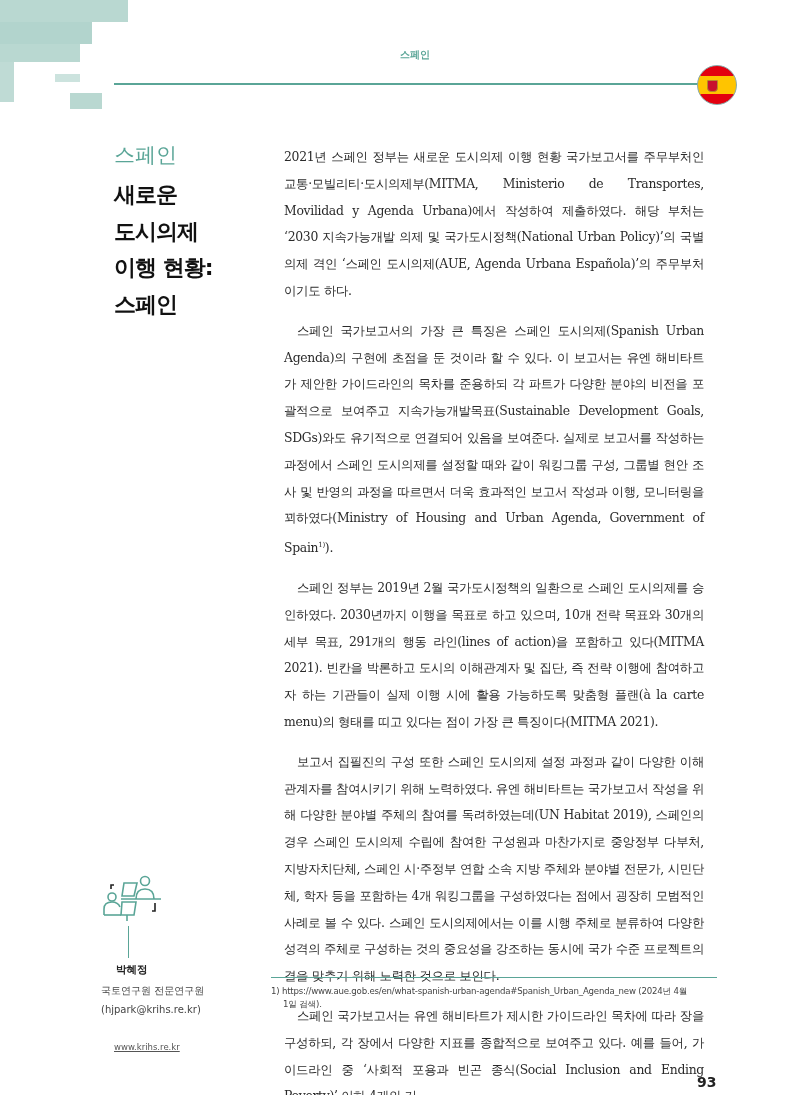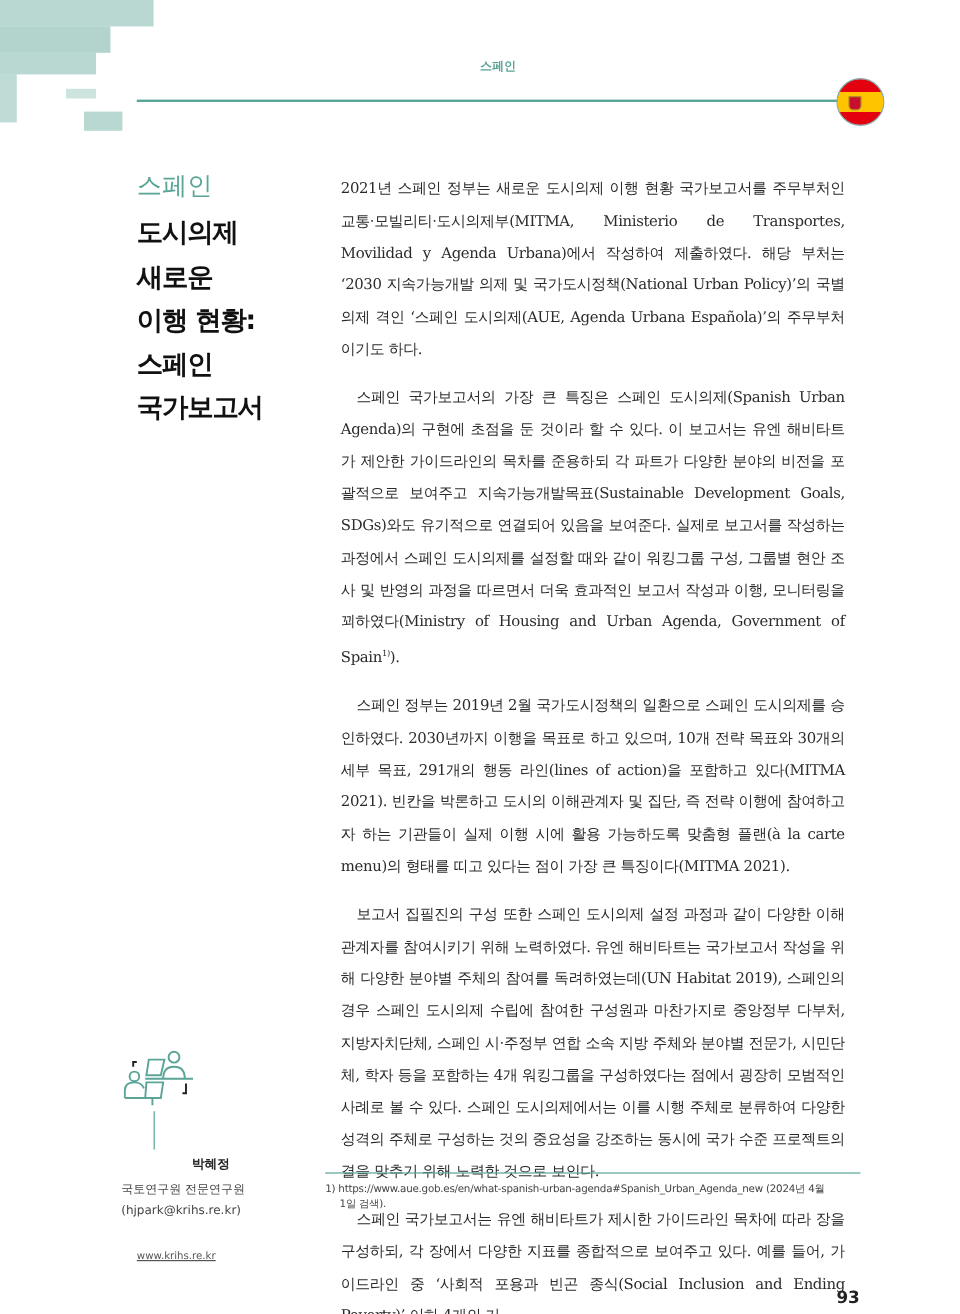--- a/index.html
+++ b/index.html
@@ -60,21 +60,21 @@
   .footnote {
     position: absolute; left: 271px; top: 985px; width: 450px;
     font-family: "DejaVu Sans", sans-serif; font-size: 8.6px; line-height: 13px; color: #444;
     letter-spacing: -0.2px;
   }
   .footnote .cont { padding-left: 12px; display: block; }
   .author-icon { position: absolute; left: 103px; top: 875px; width: 58px; height: 50px; }
   .author-line { position: absolute; left: 128px; top: 926px; width: 1px; height: 32px; background: #5aa597; }
   .author-name {
     position: absolute; left: 116px; top: 963px;
-    font-family: Liberation Serif, serif; font-size: 10.5px; font-weight: bold; color: #222; margin-left: 44px;
+    font-family: Liberation Serif, serif; font-size: 10.5px; font-weight: bold; color: #222;
   }
   .author-org, .author-email {
     position: absolute; left: 101px;
     font-family: "DejaVu Sans", sans-serif; font-size: 10px; color: #444;
   }
   .author-org { top: 984px; }
   .author-email { top: 1004px; }
   .footer-url {
     position: absolute; left: 114px; top: 1042px;
     font-family: "DejaVu Sans", sans-serif; font-size: 8.5px; color: #555; text-decoration: underline;
@@ -97,25 +97,24 @@
 </div>
 
 <div class="header-label">스페인</div>
 <div class="header-rule"></div>
 <div class="flag">
   <div class="crest"></div>
 </div>
 
 <div class="side-kicker">스페인</div>
 <div class="side-title">
+  <div>새로운</div>
   <div>도시의제</div>
-  <div>새로운</div>
   <div>이행 현황:</div>
   <div>스페인</div>
-  <div>국가보고서</div>
 </div>
 
 <div class="body-text">
   <p class="first">2021년 스페인 정부는 새로운 도시의제 이행 현황 국가보고서를 주무부처인 교통·모빌리티·도시의제부(MITMA, Ministerio de Transportes, Movilidad y Agenda Urbana)에서 작성하여 제출하였다. 해당 부처는 ‘2030 지속가능개발 의제 및 국가도시정책(National Urban Policy)’의 국별 의제 격인 ‘스페인 도시의제(AUE, Agenda Urbana Española)’의 주무부처이기도 하다.</p>
   <p><span>스페인 국가보고서의 가장 큰 특징은 스페인 도시의제(Spanish Urban Agenda)의 구현에 초점을 둔 것이라 할 수 있다. 이 보고서는 유엔 해비타트가 제안한 가이드라인의 목차를 준용하되 각 파트가 다양한 분야의 비전을 포괄적으로 보여주고 지속가능개발목표(Sustainable Development Goals, SDGs)와도 유기적으로 연결되어 있음을 보여준다. 실제로 보고서를 작성하는 과정에서 스페인 도시의제를 설정할 때와 같이 워킹그룹 구성, 그룹별 현안 조사 및 반영의 과정을 따르면서 더욱 효과적인 보고서 작성과 이행, 모니터링을 꾀하였다(Ministry of Housing and Urban Agenda, Government of Spain</span><sup>1)</sup><span>).</span></p>
   <p>스페인 정부는 2019년 2월 국가도시정책의 일환으로 스페인 도시의제를 승인하였다. 2030년까지 이행을 목표로 하고 있으며, 10개 전략 목표와 30개의 세부 목표, 291개의 행동 라인(lines of action)을 포함하고 있다(MITMA 2021). 빈칸을 박론하고 도시의 이해관계자 및 집단, 즉 전략 이행에 참여하고자 하는 기관들이 실제 이행 시에 활용 가능하도록 맞춤형 플랜(à la carte menu)의 형태를 띠고 있다는 점이 가장 큰 특징이다(MITMA 2021).</p>
   <p>보고서 집필진의 구성 또한 스페인 도시의제 설정 과정과 같이 다양한 이해관계자를 참여시키기 위해 노력하였다. 유엔 해비타트는 국가보고서 작성을 위해 다양한 분야별 주체의 참여를 독려하였는데(UN Habitat 2019), 스페인의 경우 스페인 도시의제 수립에 참여한 구성원과 마찬가지로 중앙정부 다부처, 지방자치단체, 스페인 시·주정부 연합 소속 지방 주체와 분야별 전문가, 시민단체, 학자 등을 포함하는 4개 워킹그룹을 구성하였다는 점에서 굉장히 모범적인 사례로 볼 수 있다. 스페인 도시의제에서는 이를 시행 주체로 분류하여 다양한 성격의 주체로 구성하는 것의 중요성을 강조하는 동시에 국가 수준 프로젝트의 결을 맞추기 위해 노력한 것으로 보인다.</p>
   <p>스페인 국가보고서는 유엔 해비타트가 제시한 가이드라인 목차에 따라 장을 구성하되, 각 장에서 다양한 지표를 종합적으로 보여주고 있다. 예를 들어, 가이드라인 중 ‘사회적 포용과 빈곤 종식(Social Inclusion and Ending Poverty)’ 이하 4개의 기</p>
 </div>
 

